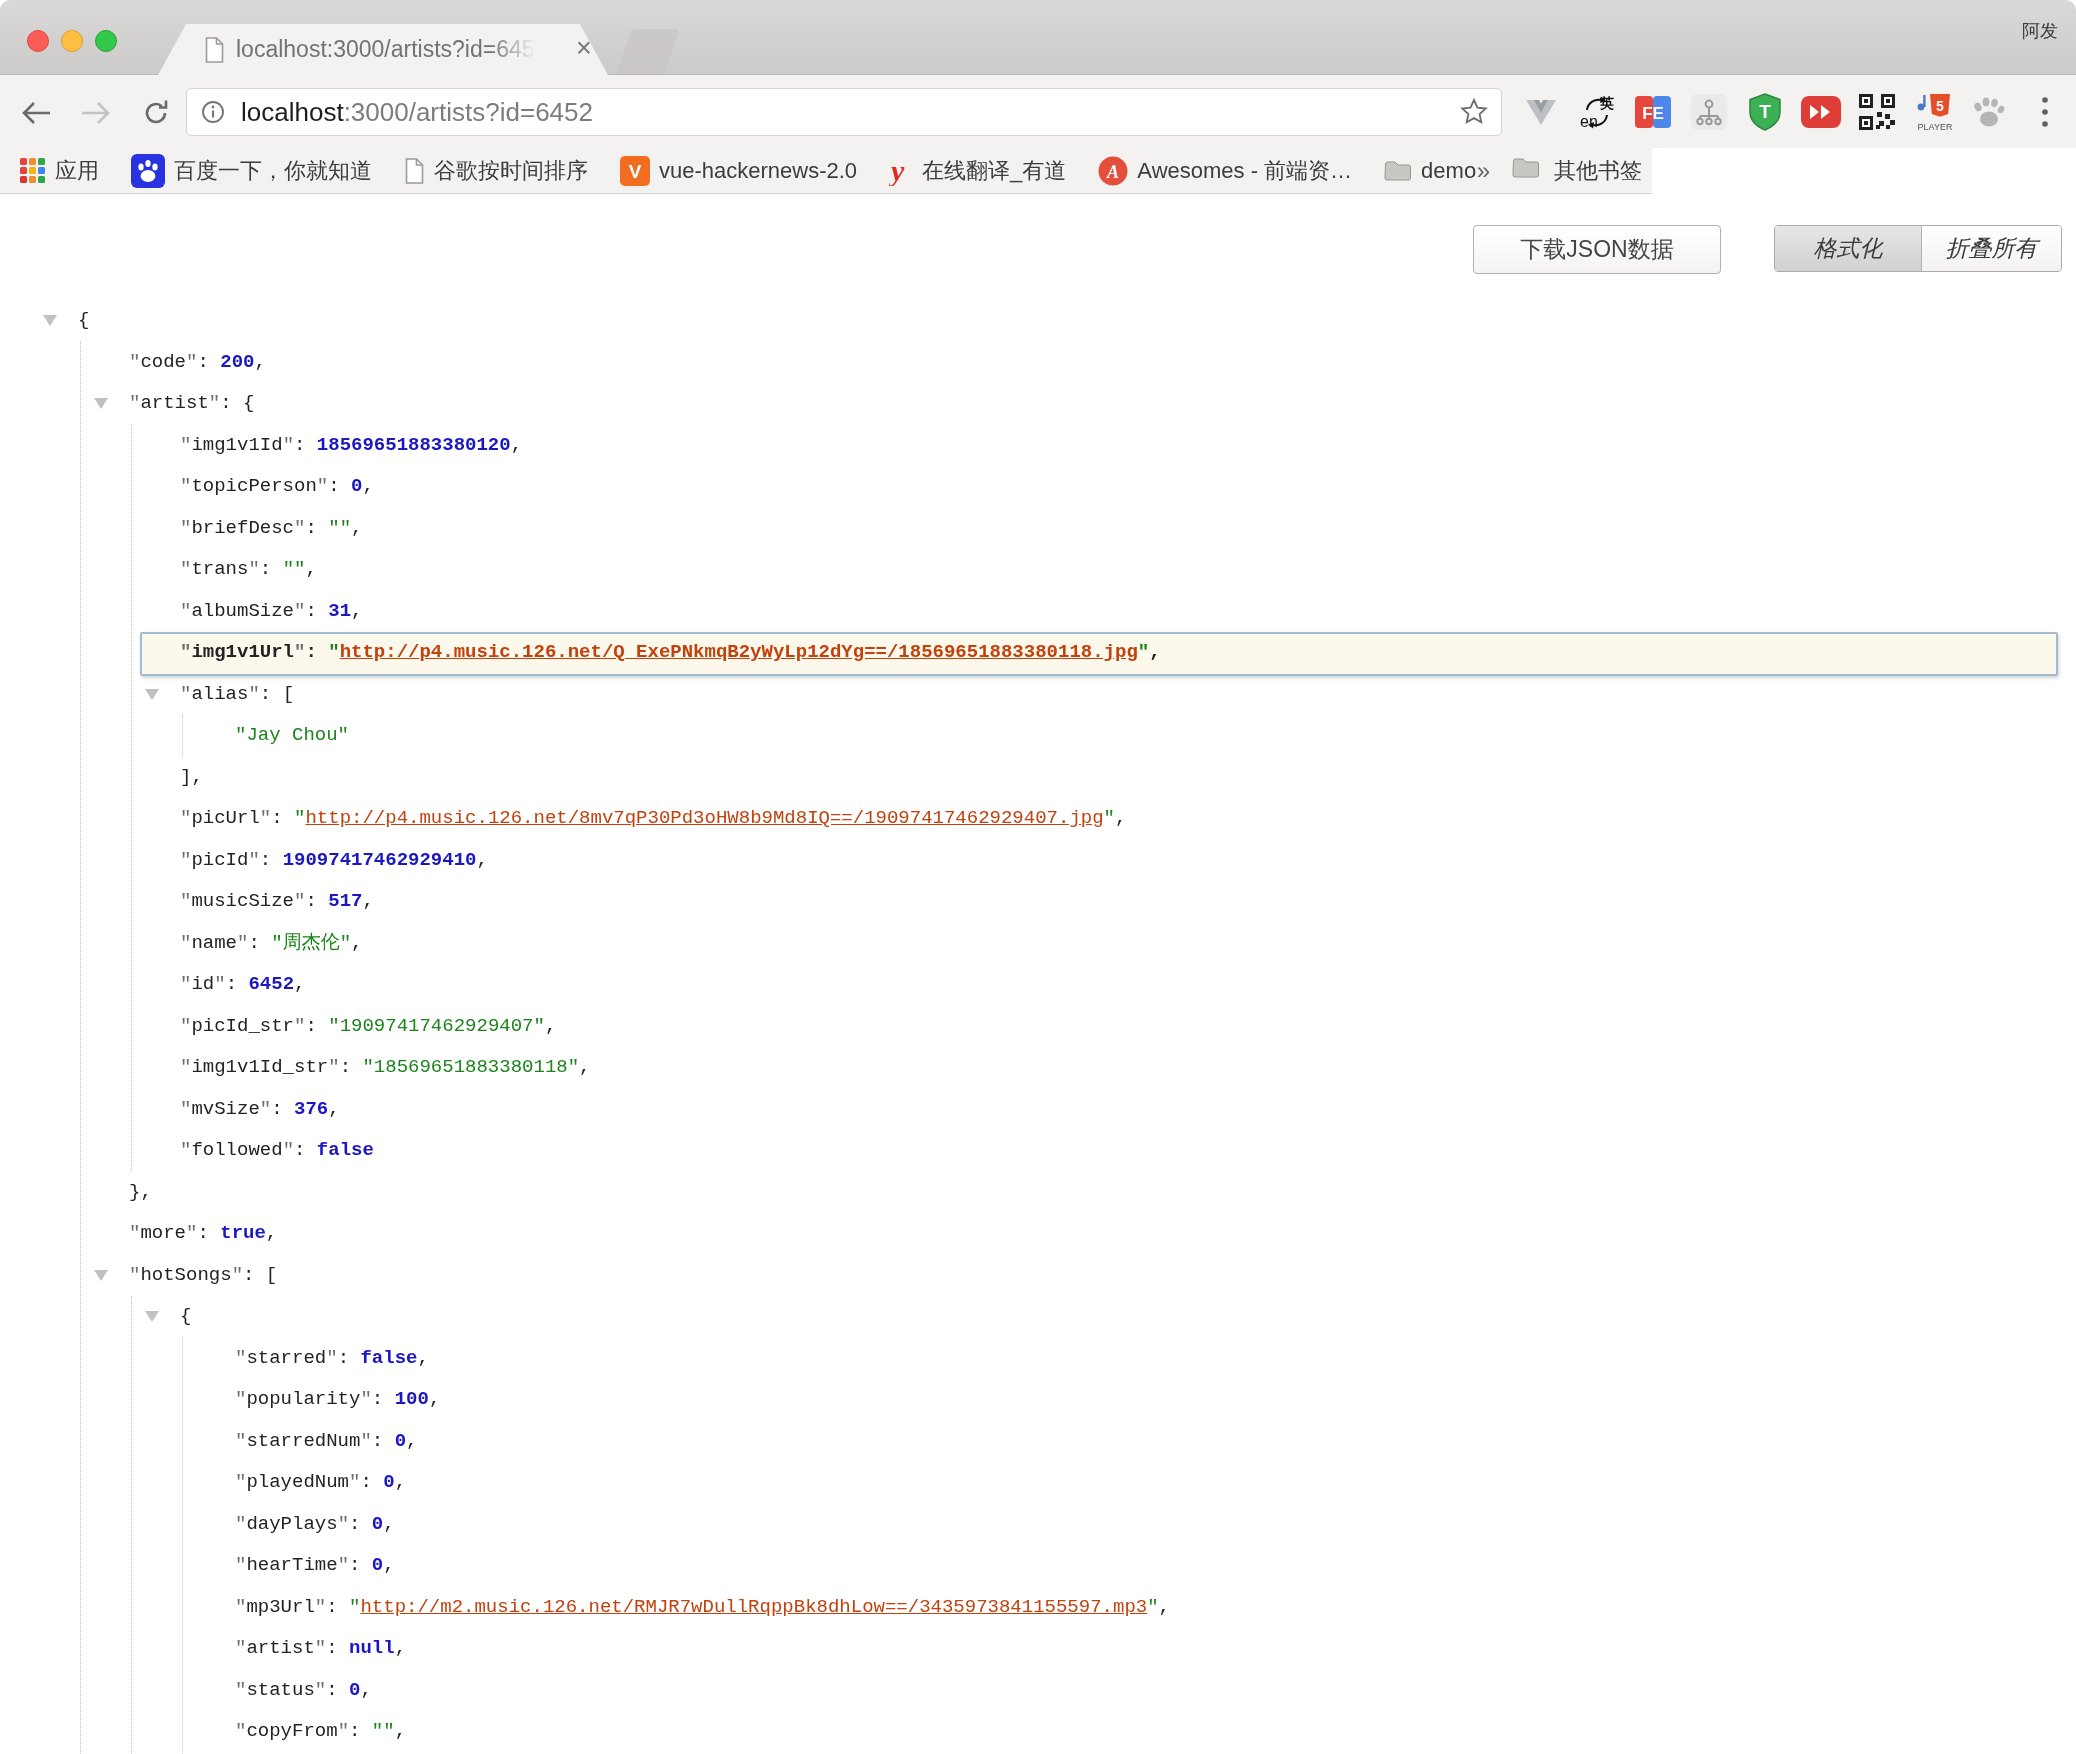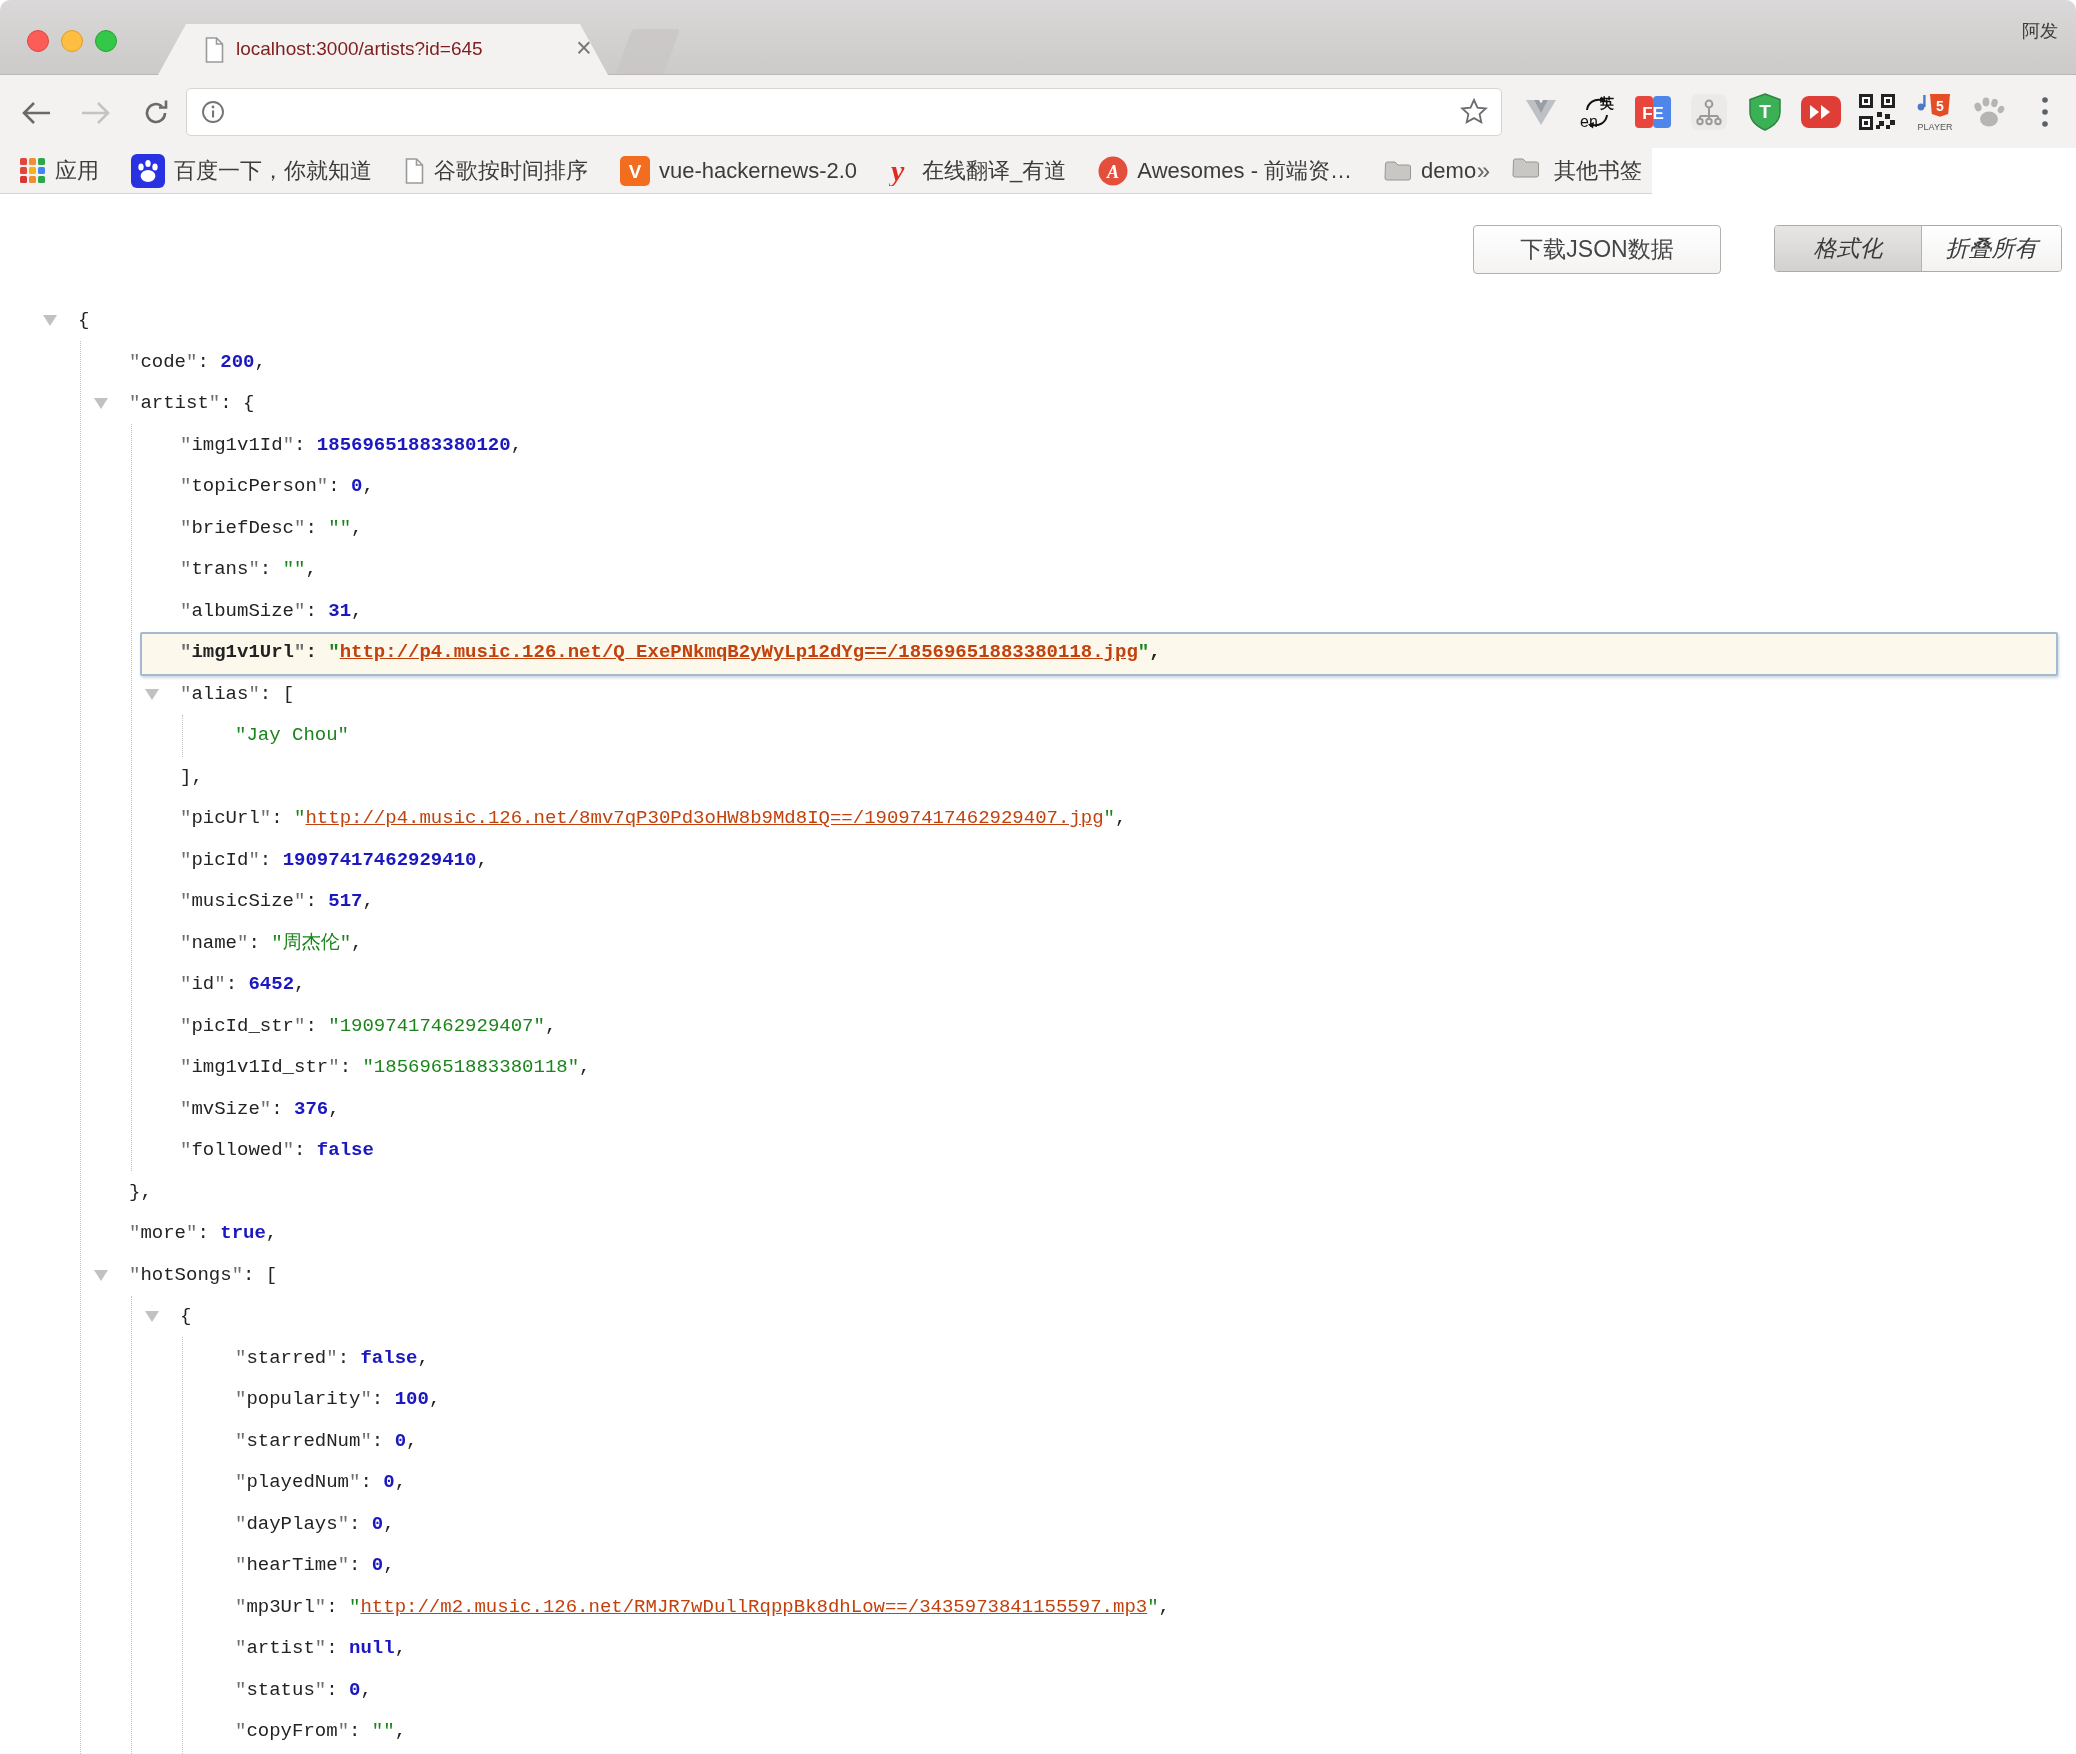--- a/index.html
+++ b/index.html
@@ -11,21 +11,21 @@
             background:linear-gradient(180deg,#dad8d8 0%,#d2d0cf 60%,#cdcbca 100%);
             border-bottom:1px solid #b9b7b5;border-radius:10px 10px 0 0;}
   .light{position:absolute;top:30px;width:20px;height:20px;border-radius:50%;}
   .light.red{left:27px;background:#fc5d57;border:1px solid #e2453f;}
   .light.yellow{left:61px;background:#fdbe41;border:1px solid #dfa023;}
   .light.green{left:95px;background:#34c84a;border:1px solid #23a433;}
   .tab{position:absolute;left:158px;top:24px;width:450px;height:51px;background:#f3f2f0;
        clip-path:polygon(0 100%,28px 0,calc(100% - 28px) 0,100% 100%);z-index:2;}
   .tab-favicon{position:absolute;left:46px;top:13px;}
   .tab-title{position:absolute;left:78px;top:0;width:300px;height:50px;line-height:50px;
-             font-size:19px;color:#7f1d1d;white-space:nowrap;overflow:hidden;}
+             font-size:23px;color:#737373;white-space:nowrap;overflow:hidden;}
   .tab-title::after{content:"";position:absolute;right:0;top:0;bottom:0;width:46px;
              background:linear-gradient(90deg,rgba(243,242,240,0),#f3f2f0);}
   .tab-close{position:absolute;left:408px;top:0;width:36px;height:50px;line-height:48px;
              text-align:center;font-size:27px;color:#777;}
   .newtab{position:absolute;left:624px;top:29px;width:48px;height:45px;background:#c8c6c4;
           transform:skewX(-20deg);border-radius:4px;opacity:.75;}
   .profile{position:absolute;right:18px;top:19px;font-size:18px;color:#393939;}
 
   
   .toolbar{position:absolute;left:0;top:75px;width:2076px;height:73px;background:#f3f2f0;}
@@ -121,20 +121,21 @@
         </svg>
     </div>
     <div class="omnibox">
       <span class="omni-info">
         <svg width="24" height="24" viewBox="0 0 24 24">
             <circle cx="12" cy="12" r="10" stroke="#757575" stroke-width="1.9" fill="none"></circle>
             <rect x="11" y="10.5" width="2.1" height="7" fill="#757575"></rect>
             <circle cx="12" cy="7" r="1.4" fill="#757575"></circle>
           </svg>
       </span>
+      <span class="omni-url"><span class="host">localhost</span><span class="rest">:3000/artists?id=6452</span></span>
       <span class="omni-star">
         <svg width="30" height="30" viewBox="0 0 30 30">
             <path d="M15 3 l3.5 7.6 8.3 .9 -6.2 5.6 1.7 8.2 -7.3-4.2 -7.3 4.2 1.7-8.2 -6.2-5.6 8.3-.9 z" fill="none" stroke="#696c70" stroke-width="1.8"></path>
           </svg>
       </span>
     </div>
     <div class="extrow">
         <div class="extbtn">
           <svg width="36" height="30" viewBox="0 0 36 30">
             <path d="M3 3 h8 l7 12 7-12 h8 L18 28 Z" fill="#bdc1c6"></path>

